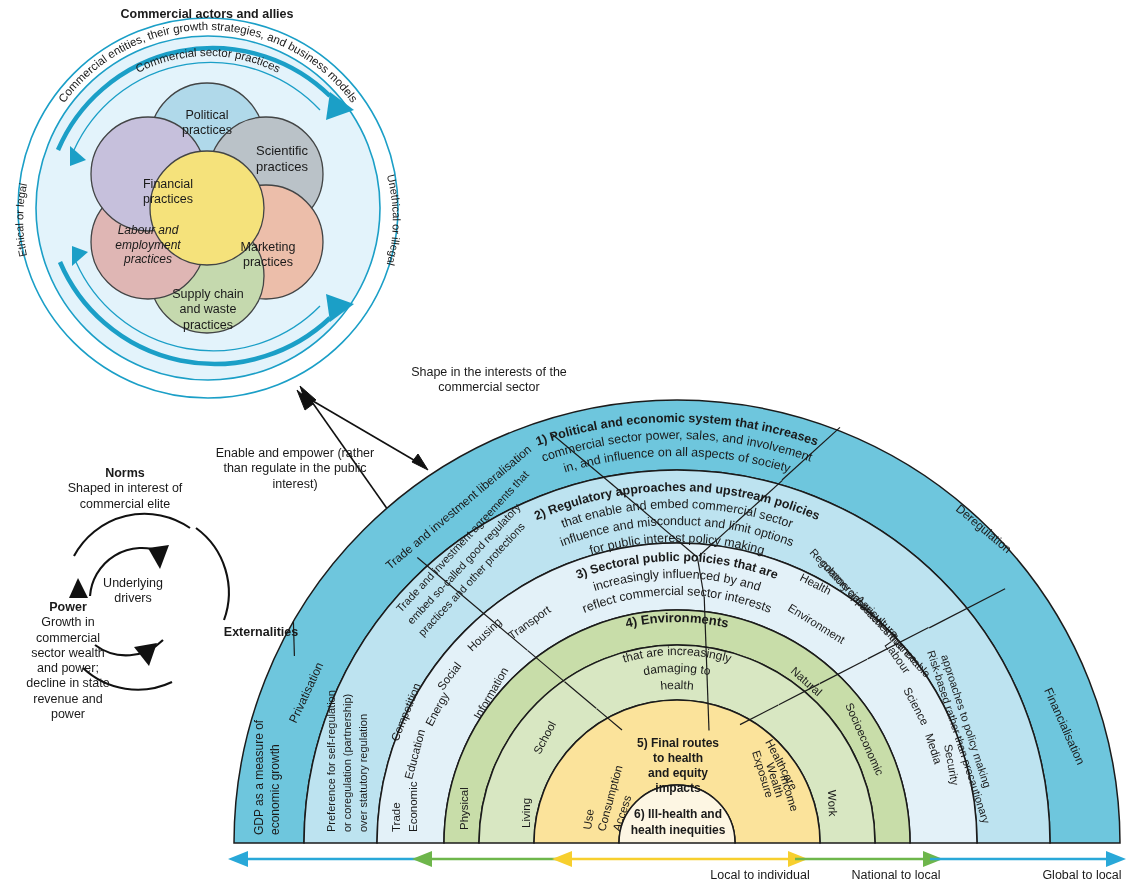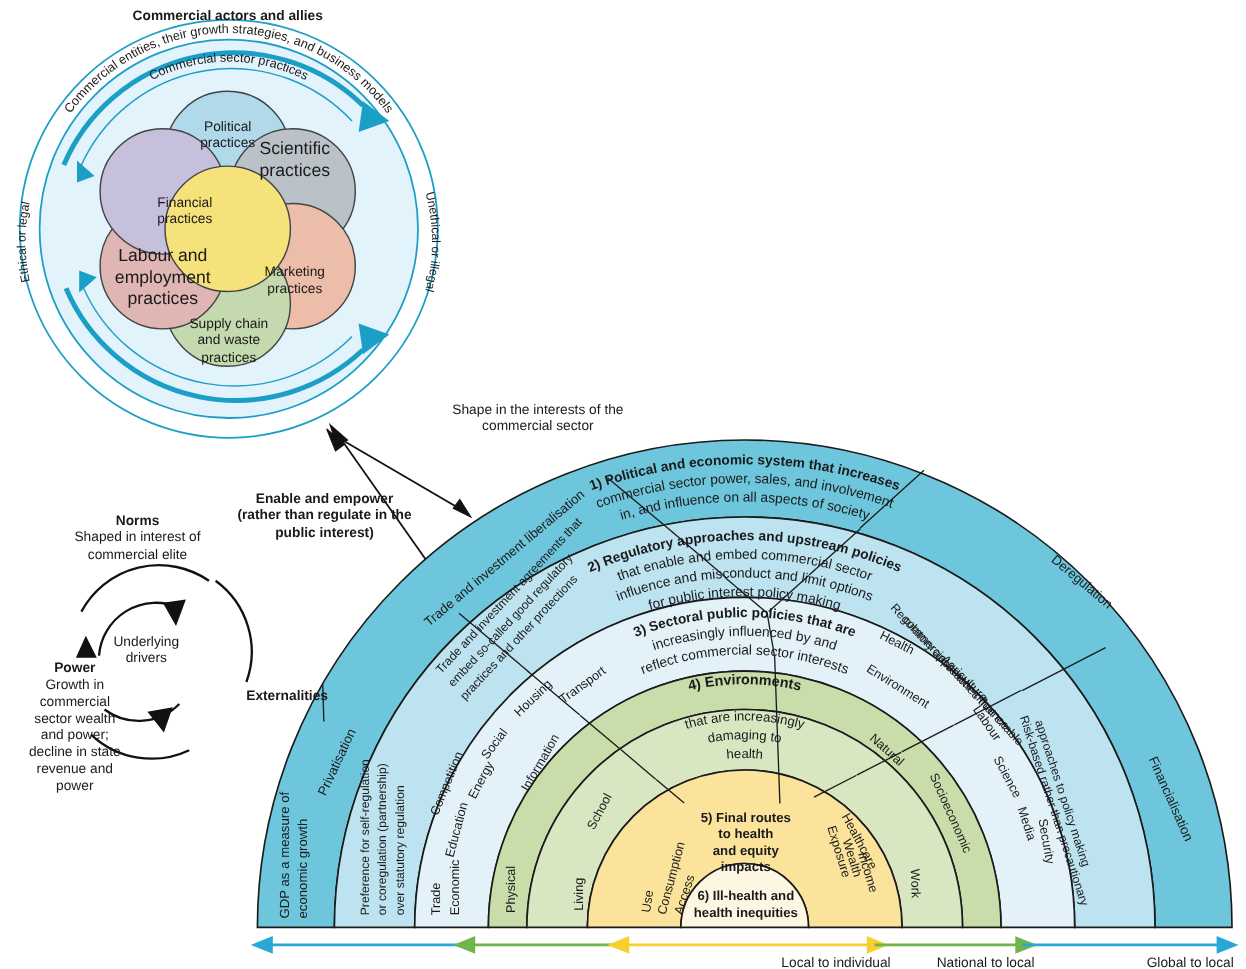--- a/index.html
+++ b/index.html
@@ -302,37 +302,37 @@
     <text x="1082" y="879" text-anchor="middle" font-size="12.5">Global to local</text>
   </g>
 </svg>
 
   <div class="htxt" style="left:128px;top:177px;width:80px;font-size:12.5px;">
     <span>Financial practices</span>
   </div>
   <div class="htxt" style="left:168px;top:108px;width:78px;font-size:12.5px;">
     <span>Political practices</span>
   </div>
-  <div class="htxt" style="left:228px;top:126px;width:80px;font-size:16px;">
+  <div class="htxt" style="left:228px;top:143px;width:80px;font-size:13px;text-align:right;">
     <span>Scientific practices</span>
   </div>
   <div class="htxt" style="left:228px;top:240px;width:80px;font-size:12.5px;">
     <span>Marketing practices</span>
   </div>
   <div class="htxt" style="left:164px;top:287px;width:88px;font-size:12.5px;">
     <span>Supply chain and waste practices</span>
   </div>
-  <div class="htxt" style="left:98px;top:223px;width:100px;font-size:16px;">
+  <div class="htxt" style="left:98px;top:223px;width:100px;font-size:12px;font-style:italic;">
     <span>Labour and employment practices</span>
   </div>
 
   <div class="htxt" style="left:375px;top:365px;width:170px;font-size:12.5px;margin-left:29px;">
     <span>Shape in the interests of the commercial sector</span>
   </div>
-  <div class="htxt" style="left:214px;top:446px;width:162px;font-size:12.5px;font-weight:bold;">
+  <div class="htxt" style="left:214px;top:446px;width:162px;font-size:12.5px;">
     <span>Enable and empower (rather than regulate in the public interest)</span>
   </div>
 
   <div class="htxt" style="left:55px;top:466px;width:140px;font-size:12.5px;">
     <b>Norms</b><br>
     <span>Shaped in interest of commercial elite</span>
   </div>
   <div class="htxt" style="left:172px;top:625px;width:106px;font-size:12.5px;margin-left:36px;">
     <b>Externalities</b><br>
   </div>

